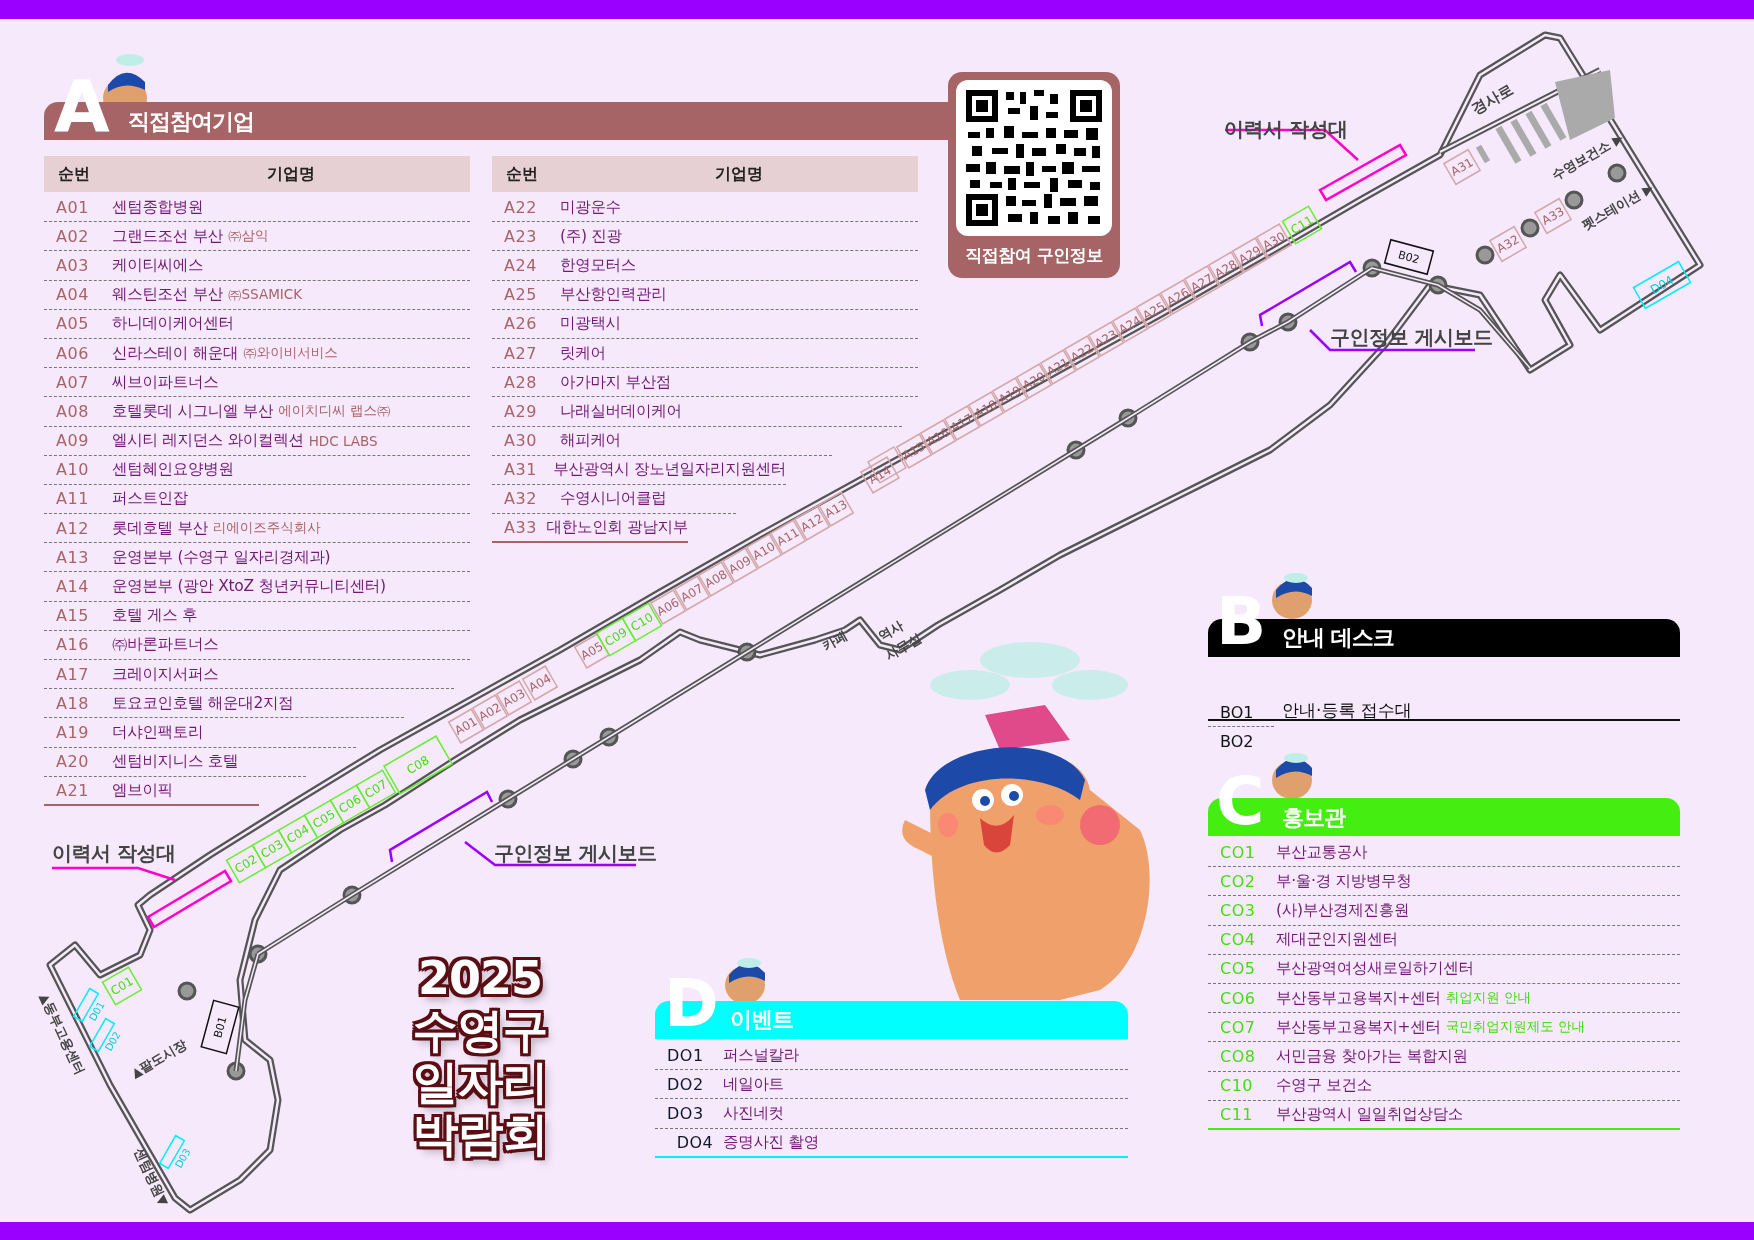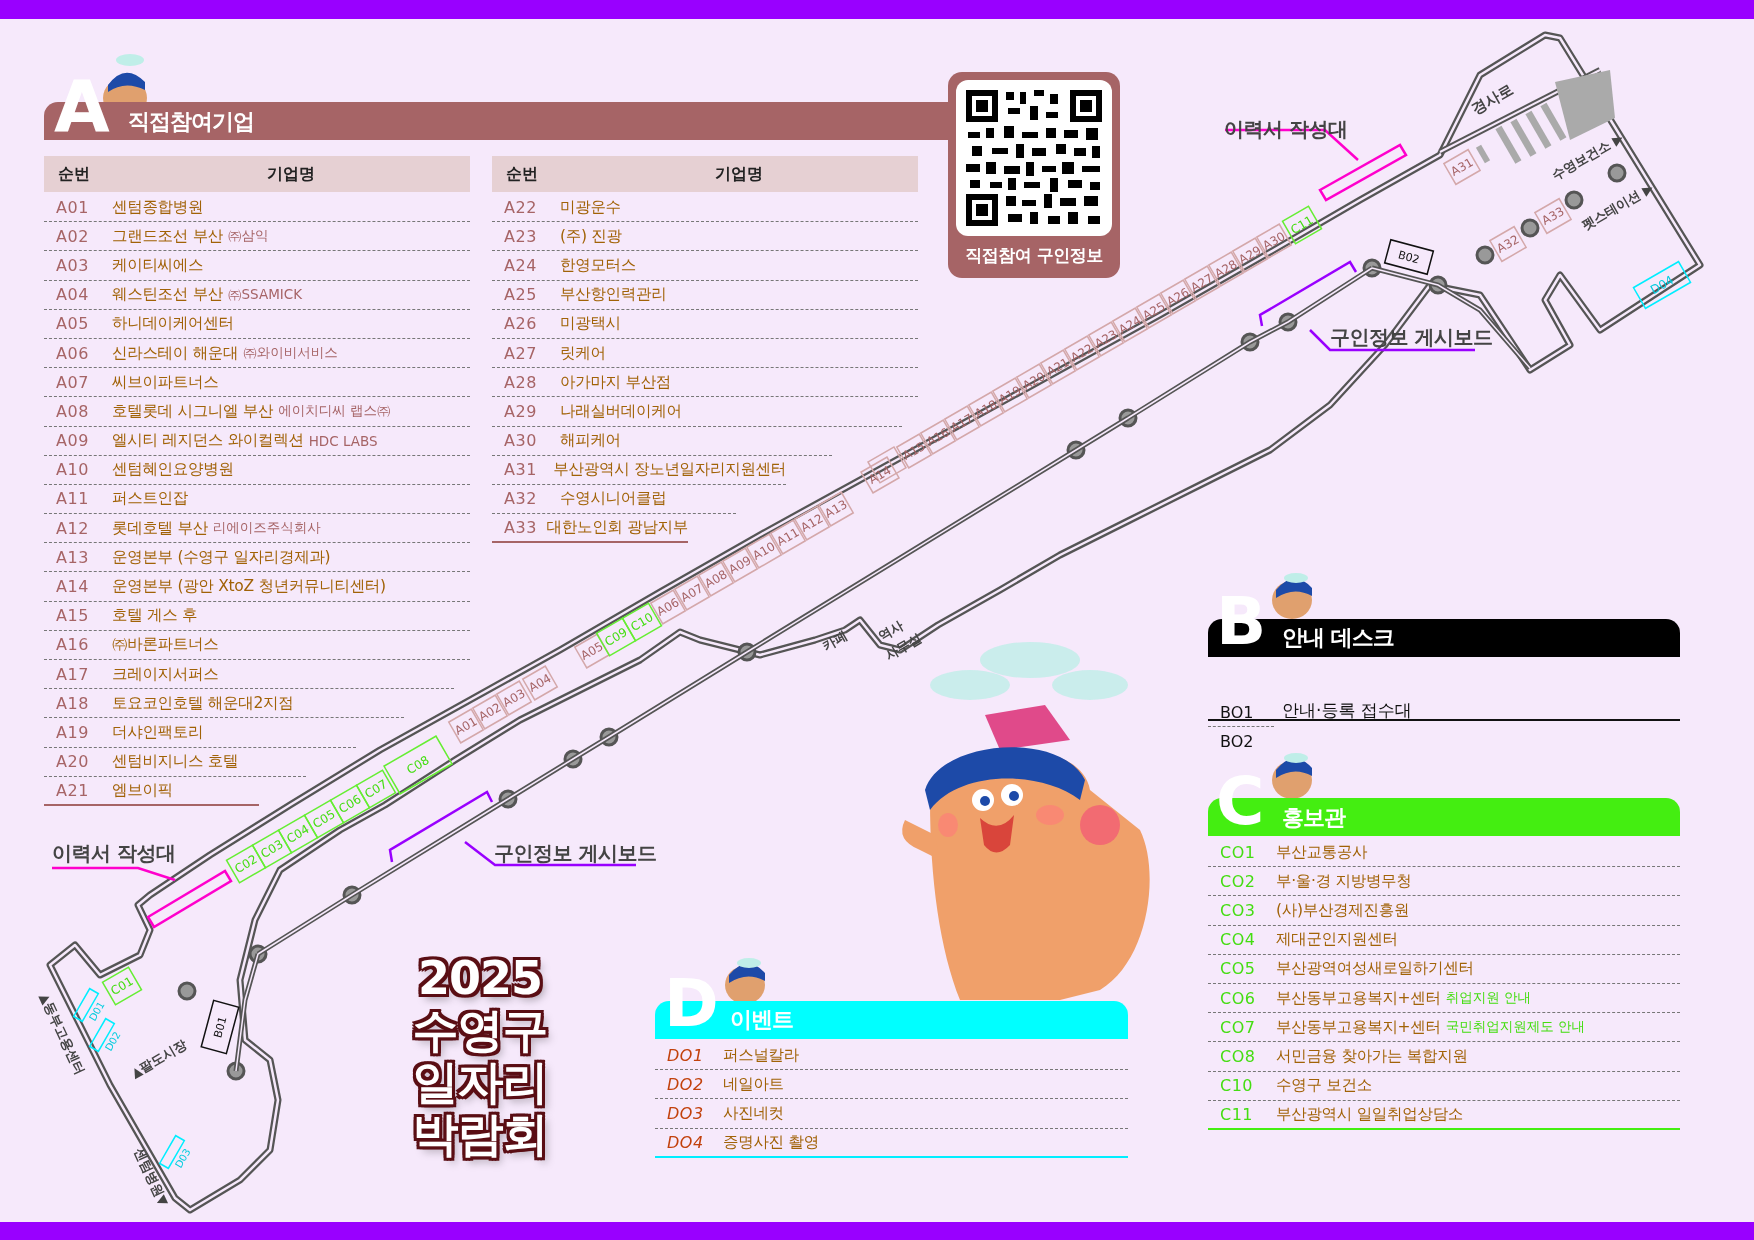--- a/index.html
+++ b/index.html
@@ -15,30 +15,30 @@
   .sec-letter { position:absolute; font-family:"DejaVu Sans", sans-serif; font-weight:bold; color:#fff; font-size:72px; line-height:72px; -webkit-text-stroke:0; }
   .sec-title { position:absolute; color:#fff; font-weight:bold; font-size:22px; line-height:24px; letter-spacing:-1px; }
 
   .tbl-head { position:absolute; height:36px; background:#e6d0d3; display:flex; align-items:center; font-size:16px; font-weight:bold; color:#222; }
   .tbl-head .c1 { width:68px; padding-left:14px; }
   .tbl-head .c2 { flex:1; text-align:center; }
 
   .list { position:absolute; }
   .row { position:relative; display:flex; align-items:center; height:29.2px; border-bottom:1px dashed #777; font-size:15.5px; }
   .row .code { width:68px; padding-left:12px; font-size:16px; letter-spacing:0.5px; }
-  .row .name { color:#a16207; letter-spacing:-0.3px; white-space:nowrap; }
+  .row .name { color:#701a75; letter-spacing:-0.3px; white-space:nowrap; }
   .row .sub { margin-left:5px; font-size:13.5px; white-space:nowrap; }
   .list-a .code { color:#a66466; }
   .list-a .sub { color:#a66466; }
   .list-c .code { color:#44dd11; }
   .list-c .sub { color:#44dd11; }
-  .list-d .code { color:#c2410c;font-style:italic; }
+  .list-d .code { color:#0f172a; }
   .last-a { border-bottom:2px solid #a66466 !important; }
   .last-c { border-bottom:2px solid #44ee11 !important; }
-  .last-d { border-bottom:2px solid #00eeff !important; }
+  .last-d { border-bottom:2px solid #00eeff !important;text-align:center; }
 
   .qr-card { position:absolute; left:948px; top:72px; width:172px; height:206px; background:#a66466; border-radius:14px; }
   .qr-label { position:absolute; left:0; top:172px; width:172px; text-align:center; color:#fff; font-weight:bold; font-size:17px; letter-spacing:-0.5px; }
 
   .map-label { position:absolute; font-size:20px; font-weight:bold; color:#444; white-space:nowrap; letter-spacing:-0.5px; }
   .map-small { position:absolute; font-size:13px; font-weight:bold; color:#444; white-space:nowrap; }
 
   .big-title { position:absolute; left:400px; top:952px; width:160px; font-family:"DejaVu Sans", sans-serif; font-weight:bold; font-size:46px; line-height:52px; color:#fff; text-align:center;
     text-shadow: -3px -3px 0 #5a0e14, 3px -3px 0 #5a0e14, -3px 3px 0 #5a0e14, 3px 3px 0 #5a0e14, 0 3px 0 #5a0e14, 0 -3px 0 #5a0e14, 3px 0 0 #5a0e14, -3px 0 0 #5a0e14, 4px 5px 8px rgba(0,0,0,0.35); letter-spacing:-1px; }
 

